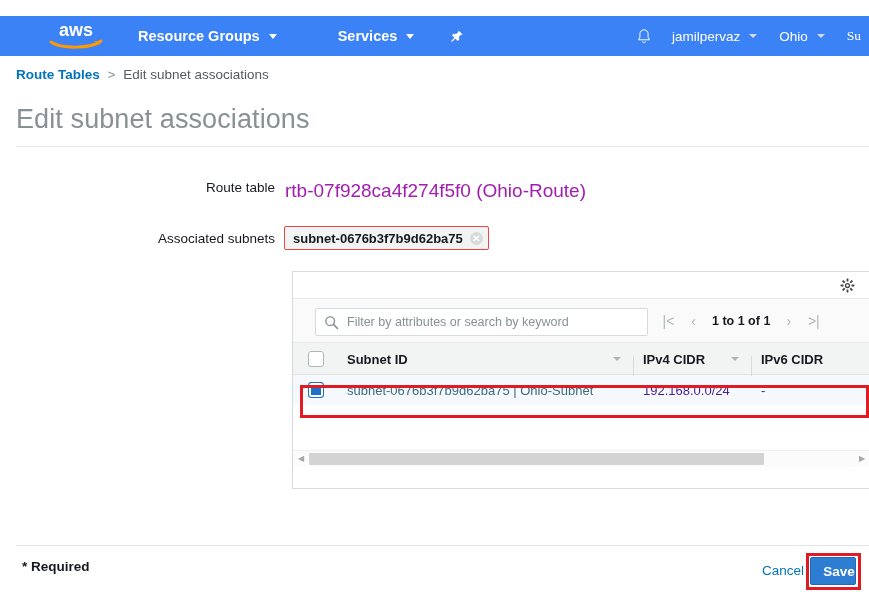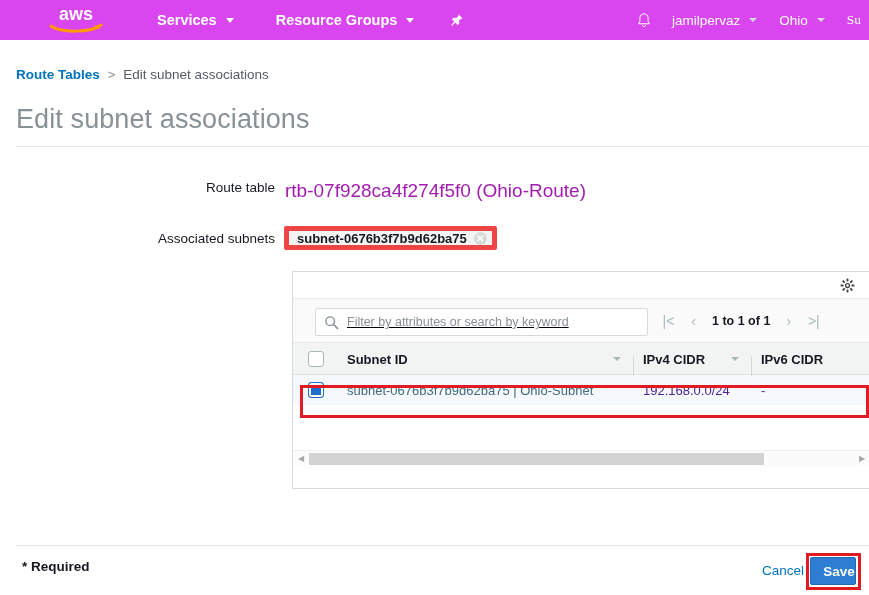--- a/index.html
+++ b/index.html
@@ -5,23 +5,23 @@
   * { box-sizing: border-box; margin: 0; padding: 0; }
   html, body {
     width: 869px; height: 595px;
     background: #ffffff;
     font-family: "Liberation Sans", sans-serif;
     overflow: hidden;
   }
 
   
   .topnav {
-    position: absolute; left: 0; top: 0;
+    position: absolute; left: 0; top: 16px;
     width: 869px; height: 40px;
-    background: #d946ef;
+    background: #3b82f6;
     display: flex; align-items: center;
     overflow: hidden;
   }
   .aws-logo {
     margin-left: 45px;
     width: 62px; height: 32px;
     position: relative;
     flex: 0 0 auto;
   }
   .aws-logo svg { display: block; }
@@ -112,21 +112,21 @@
     font-size: 19px; color: #a21caf;
     white-space: nowrap;
   }
   .val-routetable { top: 180px; }
 
   .token {
     position: absolute; left: 284px; top: 226px;
     height: 24px;
     display: inline-flex; align-items: center;
     background: #f2f3f3;
-    border: 5px solid #ef4444;
+    border: 1px solid #ef4444;
     border-radius: 2px;
     padding: 0 5px 0 8px;
     font-size: 13px; font-weight: bold;
     color: #16191f;
     white-space: nowrap;
   }
   .token-x {
     margin-left: 7px;
     width: 13px; height: 13px;
     border-radius: 50%;
@@ -169,21 +169,20 @@
   }
   .filter-input {
     position: absolute; left: 22px; top: 9px;
     width: 333px; height: 28px;
     background: #ffffff;
     border: 1px solid #d5dbdb;
     border-radius: 2px;
     display: flex; align-items: center;
     padding-left: 8px;
     cursor: text;
-    text-decoration: underline;
   }
   .filter-input .ph {
     margin-left: 8px;
     font-size: 12.5px; color: #879196;
     white-space: nowrap;
   }
   .pager {
     position: absolute; left: 363px; top: 0;
     height: 44px;
     display: flex; align-items: center;
@@ -340,27 +339,27 @@
 <div class="topnav">
 
   <div class="aws-logo">
     <svg width="62" height="32" viewBox="0 0 62 32" xmlns="http://www.w3.org/2000/svg">
       <text x="31" y="16" text-anchor="middle" font-family="Liberation Sans, sans-serif" font-size="18" font-weight="bold" fill="#ffffff">aws</text>
       <path d="M6 22 C16 29, 46 29, 56 21" stroke="#ff9900" stroke-width="3" fill="none" stroke-linecap="round"></path>
       <path d="M56 21 L49 21.5 L54.5 25 Z" fill="#ff9900"></path>
     </svg>
   </div>
 
+  <div class="nav-item resgroups">
+    <span>Resource Groups</span>
+    <span class="caret"></span>
+  </div>
+
   <div class="nav-item services">
     <span>Services</span>
-    <span class="caret"></span>
-  </div>
-
-  <div class="nav-item resgroups">
-    <span>Resource Groups</span>
     <span class="caret"></span>
   </div>
 
   <div class="pin-btn">
     <svg width="15" height="15" viewBox="0 0 16 16">
       <path d="M10.2 1.5 L14.5 5.8 L12.6 6.3 L10.6 8.3 L11 11.2 L9.3 12.9 L3.1 6.7 L4.8 5 L7.7 5.4 L9.7 3.4 Z" fill="#ffffff"></path>
       <path d="M3.2 12.8 L6.3 9.7" stroke="#ffffff" stroke-width="1.3" stroke-linecap="round"></path>
     </svg>
   </div>
 

